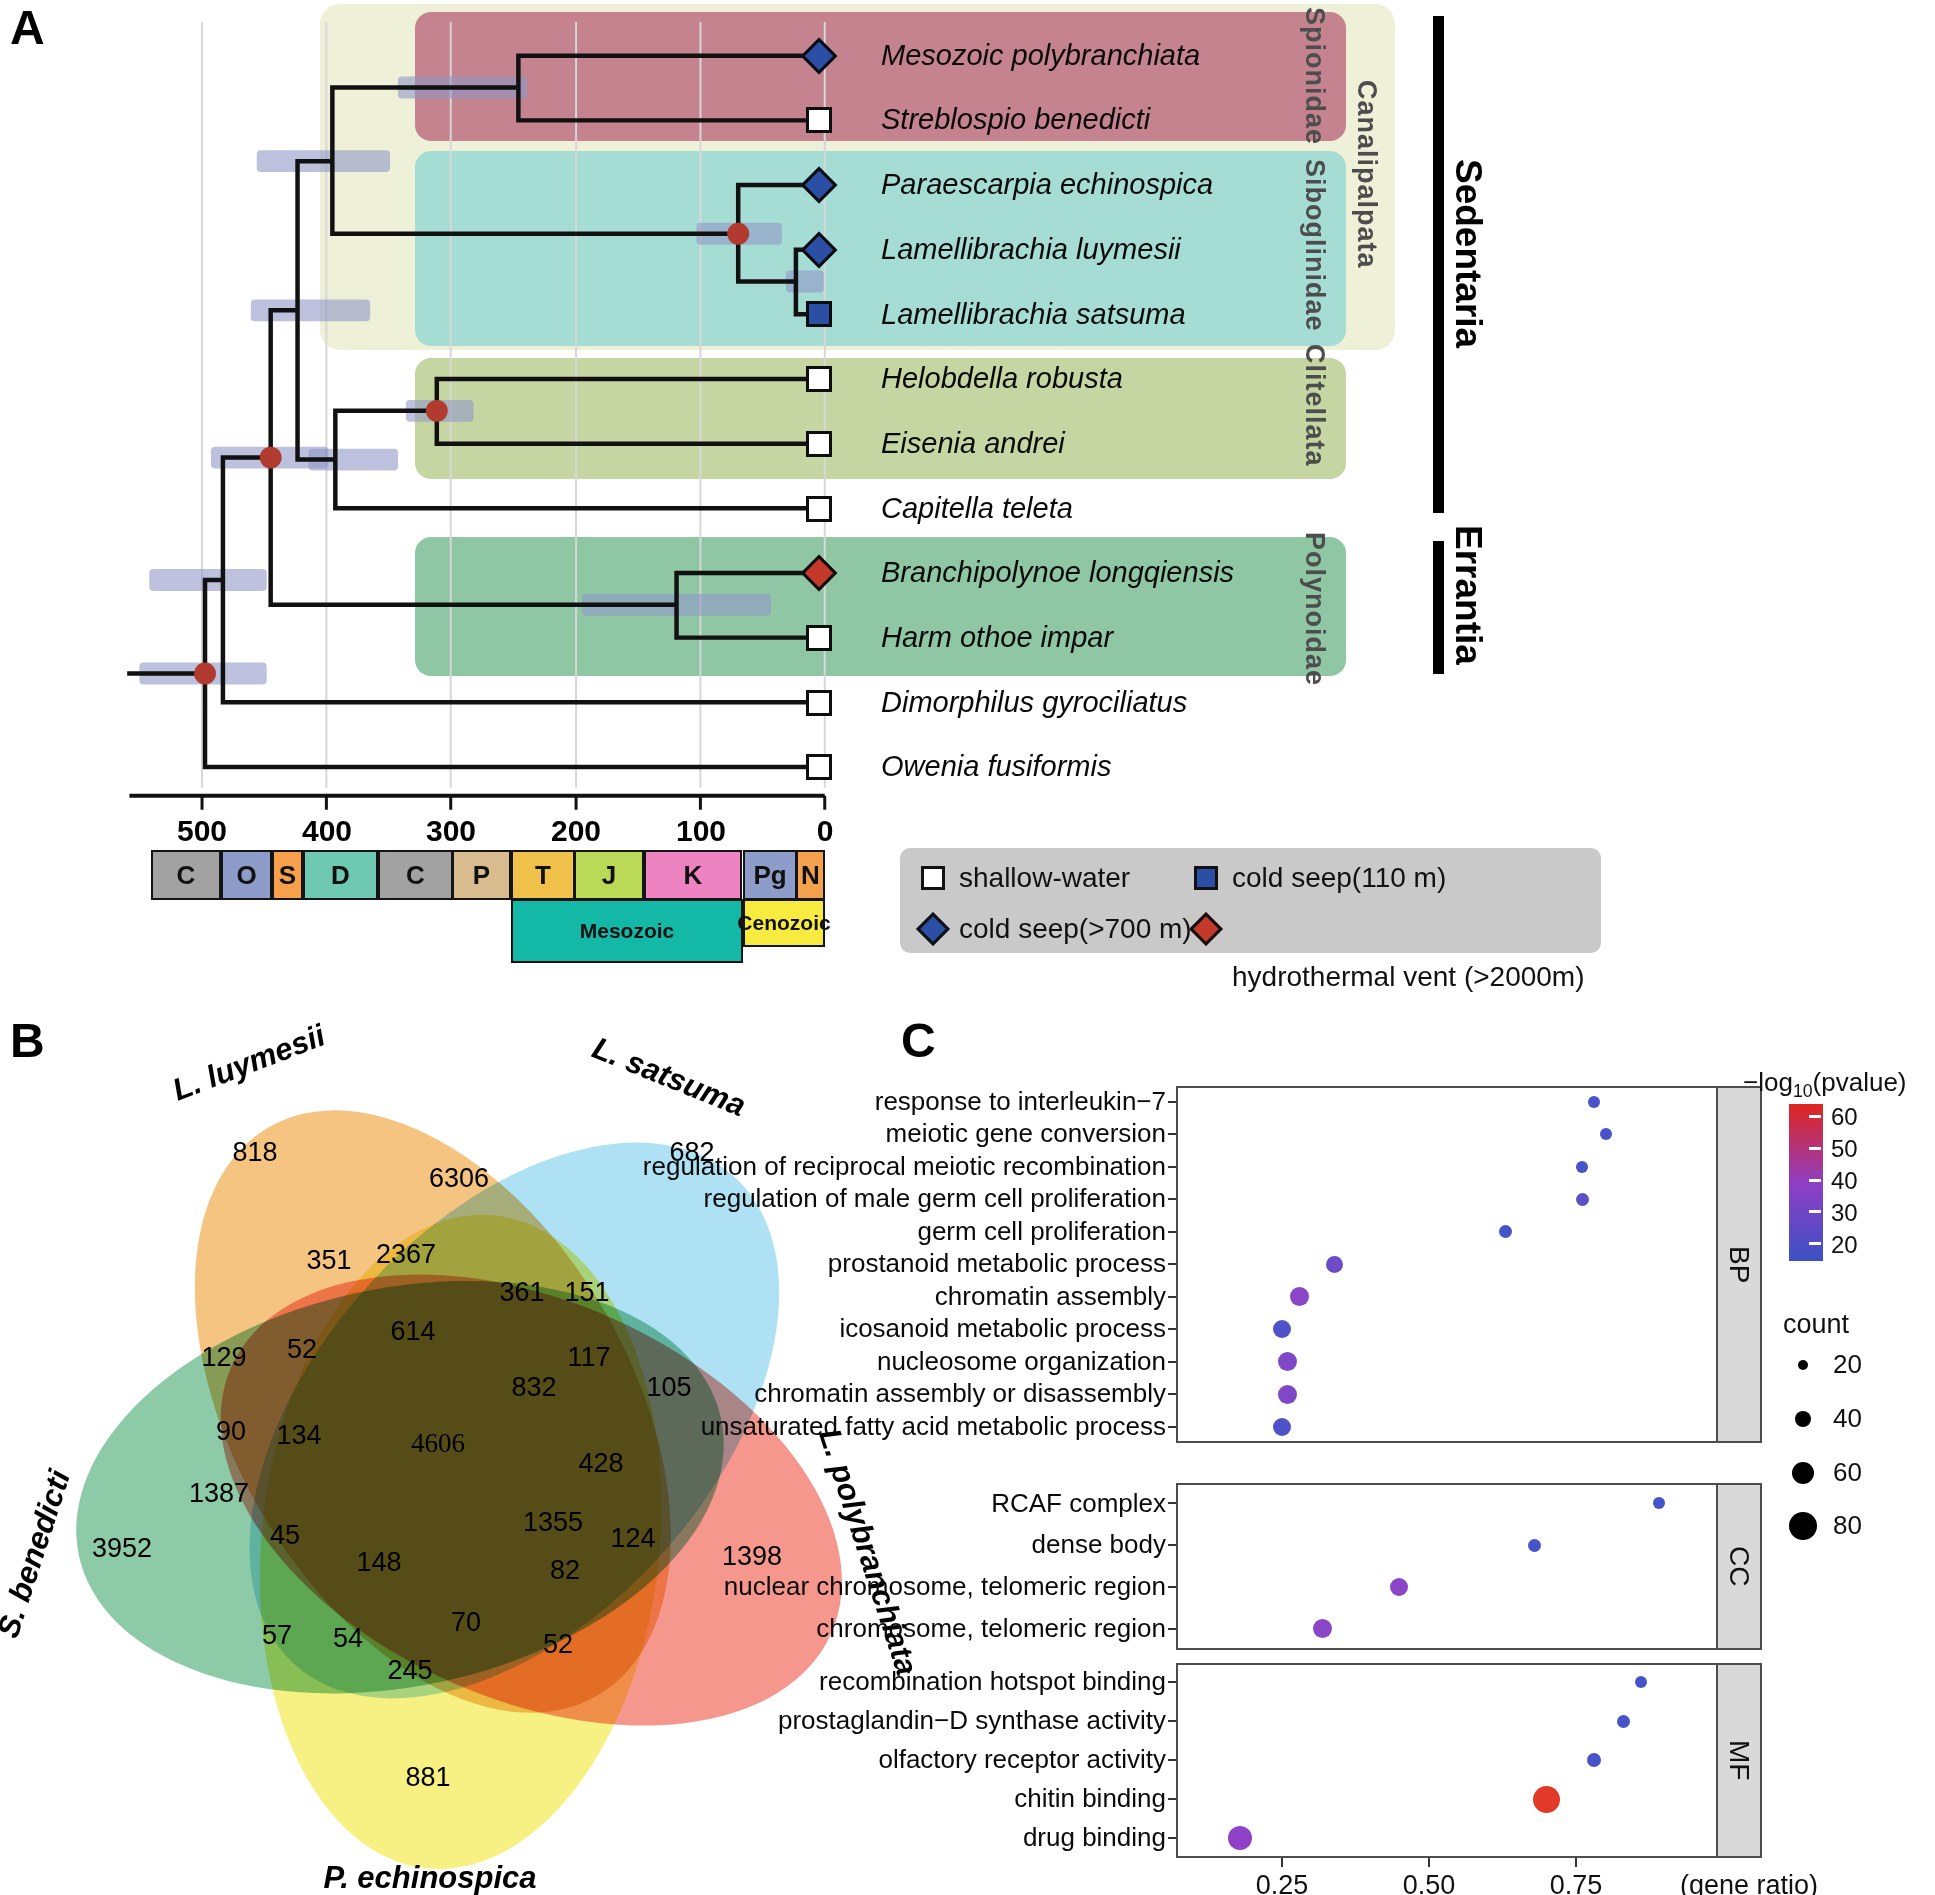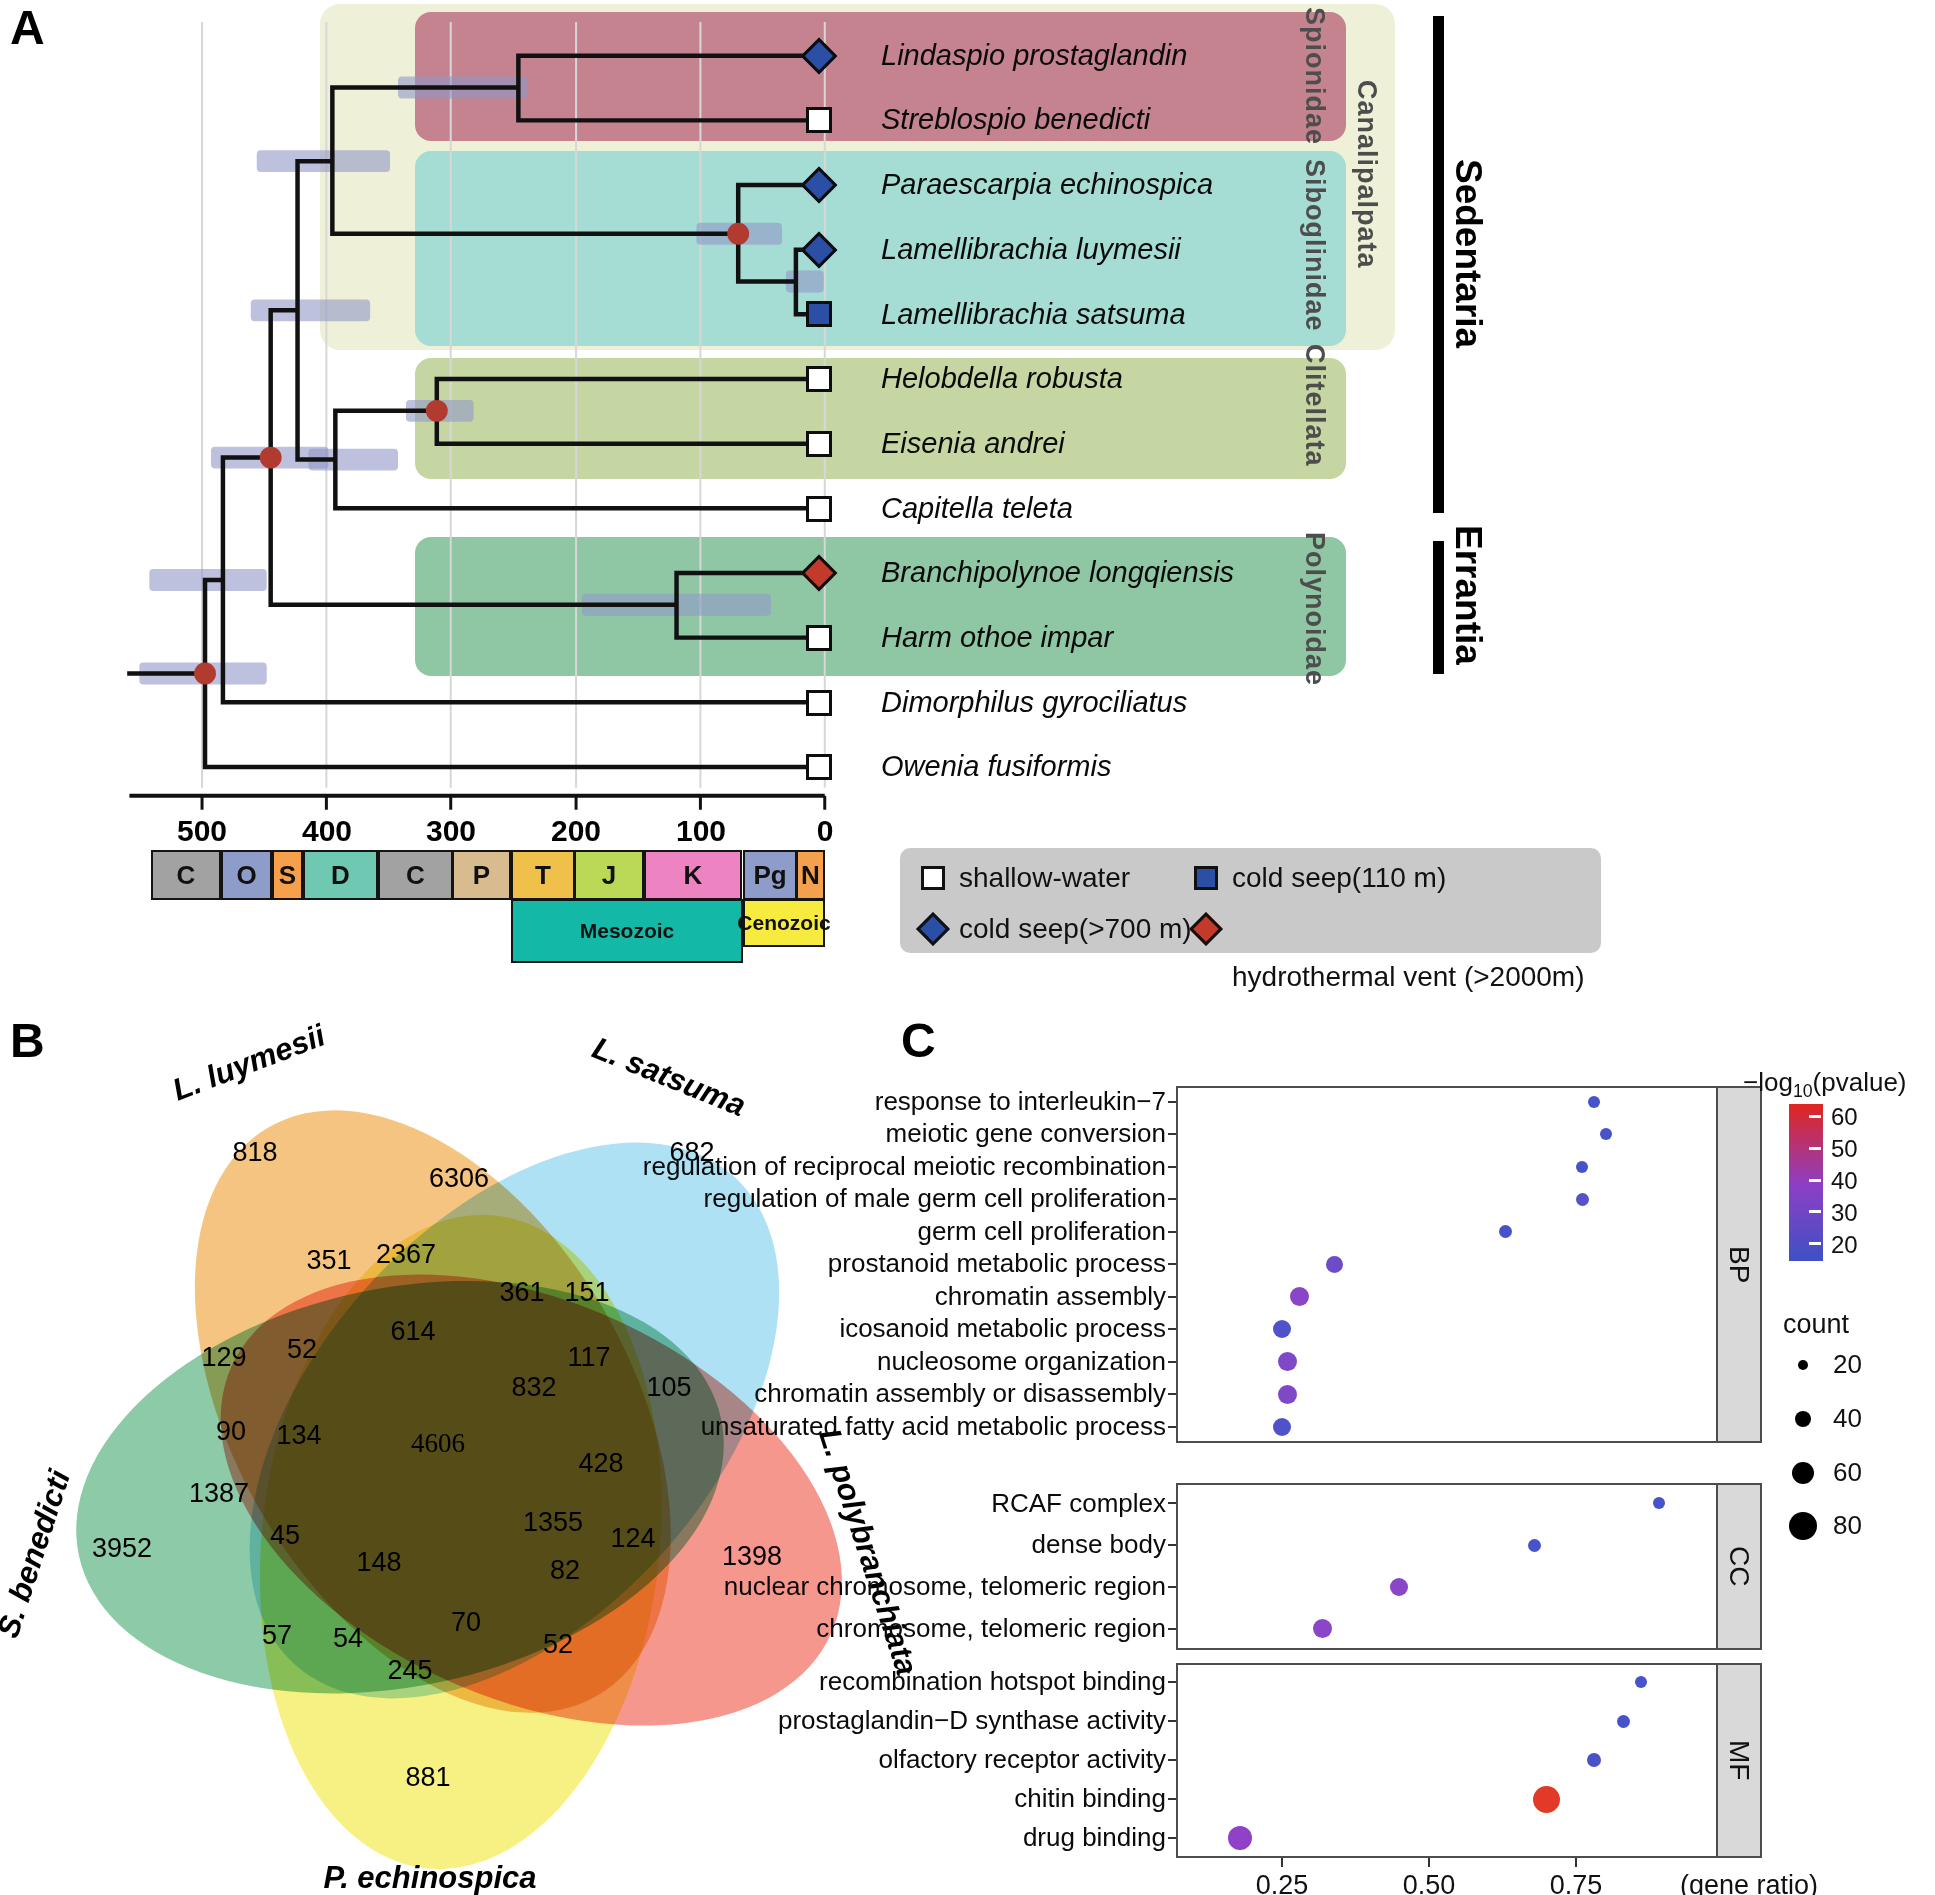--- a/index.html
+++ b/index.html
@@ -109,21 +109,21 @@
     <div class="vlabel" style="left:1299px;top:344px;">Clitellata</div>
     <div class="vlabel" style="left:1299px;top:532px;">Polynoidae</div>
 
     <div class="group-bar" style="left:1433px;top:16px;height:497px;"></div>
     <div class="group-label" style="left:1447px;top:159px;">Sedentaria</div>
     <div class="group-bar" style="left:1433px;top:541px;height:133px;"></div>
     <div class="group-label" style="left:1447px;top:525px;">Errantia</div>
 
     <div id="habitat-legend"></div>
   <div class="tip-sym blue-diamond" style="left: 806px; top: 43px;"></div>
-      <div class="tip-label" style="left: 881px; top: 38px;">Lindaspio prostaglandin</div>
+      <div class="tip-label" style="left: 881px; top: 38px;">Mesozoic polybranchiata</div>
       <div class="tip-sym white-square" style="left: 806px; top: 107px;"></div>
       <div class="tip-label" style="left: 881px; top: 102px;">Streblospio benedicti</div>
       <div class="tip-sym blue-diamond" style="left: 806px; top: 172px;"></div>
       <div class="tip-label" style="left: 881px; top: 167px;">Paraescarpia echinospica</div>
       <div class="tip-sym blue-diamond" style="left: 806px; top: 237px;"></div>
       <div class="tip-label" style="left: 881px; top: 232px;">Lamellibrachia luymesii</div>
       <div class="tip-sym blue-square" style="left: 806px; top: 301px;"></div>
       <div class="tip-label" style="left: 881px; top: 297px;">Lamellibrachia satsuma</div>
       <div class="tip-sym white-square" style="left: 806px; top: 366px;"></div>
       <div class="tip-label" style="left: 881px; top: 361px;">Helobdella robusta</div>

